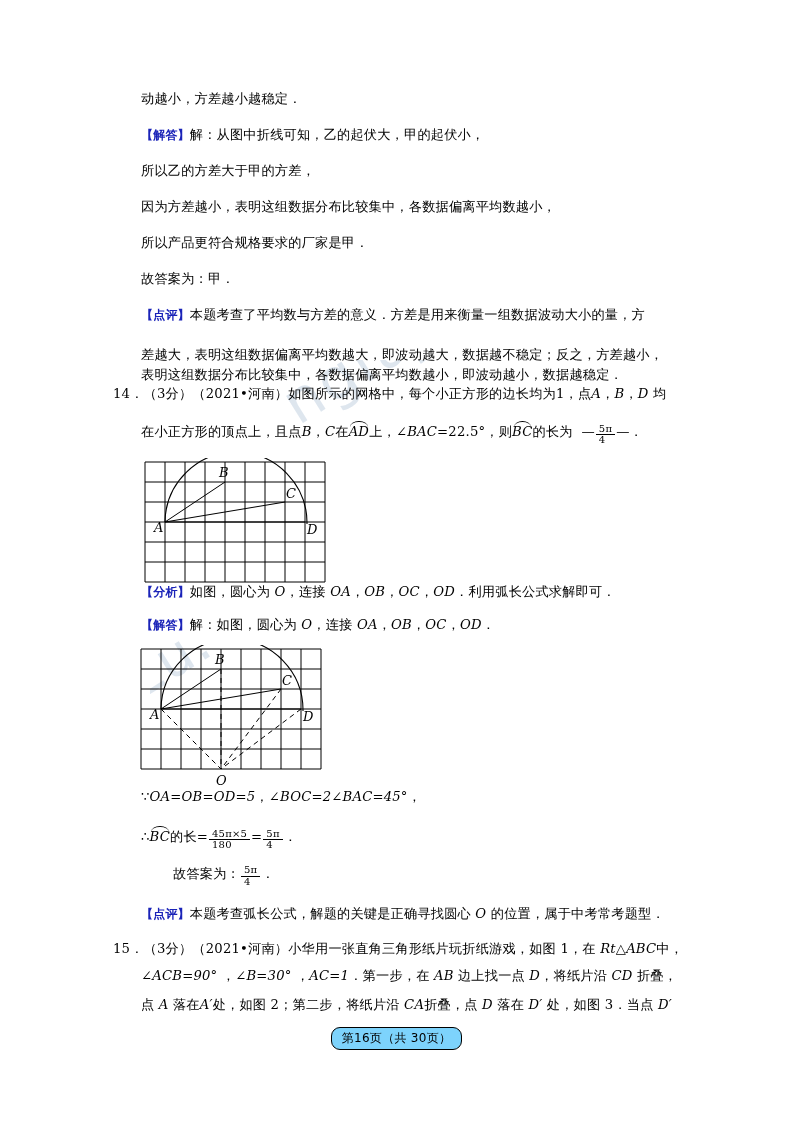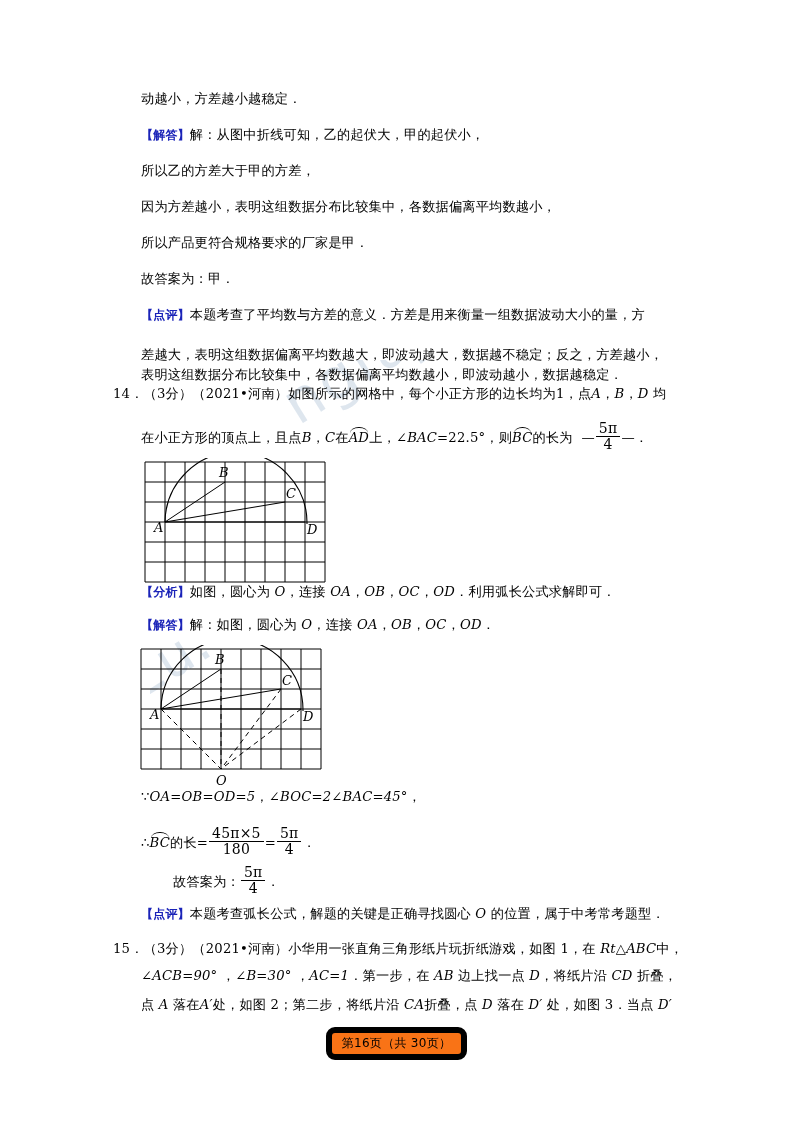--- a/index.html
+++ b/index.html
@@ -76,23 +76,23 @@
     font-family: "DejaVu Serif", "Liberation Serif", serif;
   }
   .num {
     font-family: "DejaVu Serif", "Liberation Serif", serif;
   }
 
   
   .frac {
     display: inline-block;
     vertical-align: -7px;
-    text-align: center;
+    text-align: left;
     line-height: 1.05;
-    font-size: 14px;
+    font-size: 10px;
     margin: 0 1px;
   }
   .frac .top {
     display: block;
     padding: 0 3px;
     border-bottom: 1px solid #000;
   }
   .frac .bot {
     display: block;
     padding: 0 3px;
@@ -130,23 +130,23 @@
     width: 793px;
     text-align: center;
     z-index: 4;
   }
   .footer-inner {
     display: inline-block;
     font-family: "DejaVu Sans", "Liberation Sans", sans-serif;
     font-size: 12px;
     color: #000;
     padding: 2px 10px;
-    border: 6px solid #000000;
+    border: 1px solid #000000;
     border-radius: 9px;
-    background: #f97316;
+    background: #7dd3fc;
     letter-spacing: .3px;
   }
 </style>
 </head>
 <body>
 
 <div id="page">
 
   <div class="watermark">
     <div class="wm-text wm-1">ngfajun</div>

